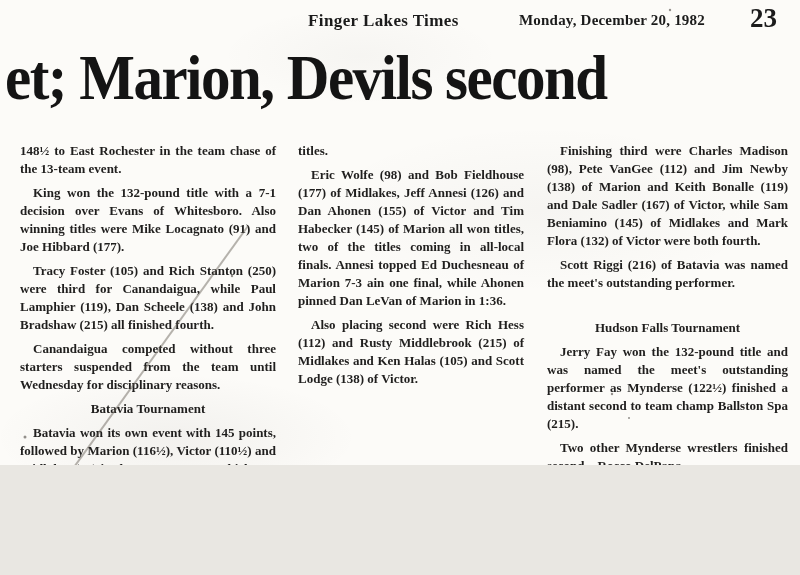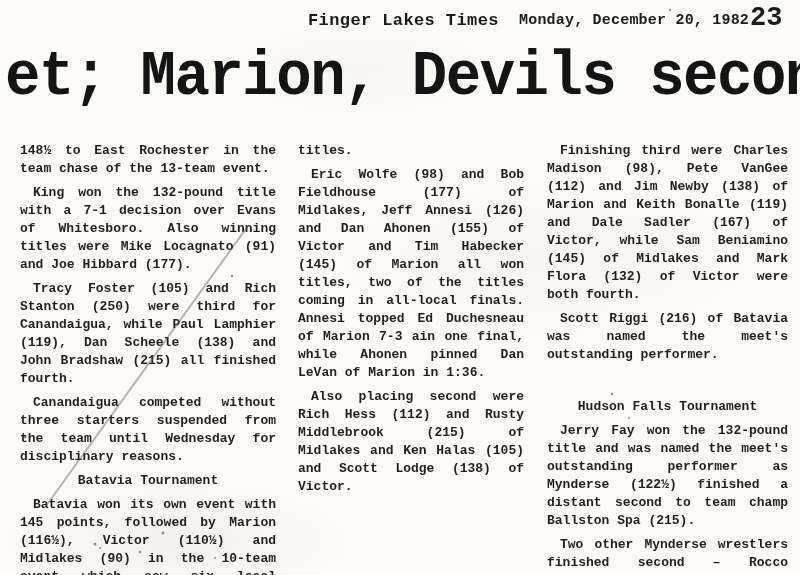--- a/index.html
+++ b/index.html
@@ -1,18 +1,18 @@
 <!DOCTYPE html>
 <html><head>
 <meta charset="utf-8">
 <style>
   html,body{margin:0;padding:0;background:#e9e7e2;}
   .page{
-    position:relative; width:800px; height:575px; overflow:hidden;
-    font-family:Liberation Mono, monospace; color:#1b1b1b;
+    position:relative; width:800px; height:465px; overflow:hidden;
+    font-family:Liberation Serif, serif; color:#1b1b1b;
     background:
       radial-gradient(ellipse 260px 90px at 22% 94%, rgba(60,55,50,0.05), transparent 70%),
       radial-gradient(ellipse 320px 120px at 68% 45%, rgba(60,55,50,0.03), transparent 70%),
       radial-gradient(ellipse 200px 70px at 45% 12%, rgba(60,55,50,0.03), transparent 70%),
       #fcfbf8;
   }
   .masthead{position:absolute; left:308px; top:11px; font-size:17px; font-weight:bold; letter-spacing:.4px; white-space:nowrap;}
   .issue-date{position:absolute; left:519px; top:12px; font-size:15px; font-weight:bold; letter-spacing:.2px; white-space:nowrap;}
   .page-number{position:absolute; left:750px; top:3px; font-size:27px; font-weight:bold;}
   .headline{
@@ -20,21 +20,21 @@
     letter-spacing:-1.5px; white-space:nowrap; color:#141414; transform:scaleY(1.06);
     transform-origin:left top;
   }
   .col{position:absolute; top:136px; font-size:13px; font-weight:bold; line-height:18px; text-align:justify; color:#201f1e;}
   #col1{left:14px; width:268px;}
   #col2{left:292px; width:238px;}
   #col3{left:541px; width:253px;}
   .para{margin:6px; text-indent:13px;}
   .cont{text-indent:0;}
   .subhead{margin:0; text-align:center; font-weight:bold;}
-  .gap{margin-top:34px;}
+  .gap{margin-top:27px;}
   .noise{position:absolute; left:0; top:0; pointer-events:none;}
 </style>
 </head>
 <body>
 
 <div class="page">
 
   <div class="masthead">Finger Lakes Times</div>
   <div class="issue-date">Monday, December 20, 1982</div>
   <div class="page-number">23</div>

